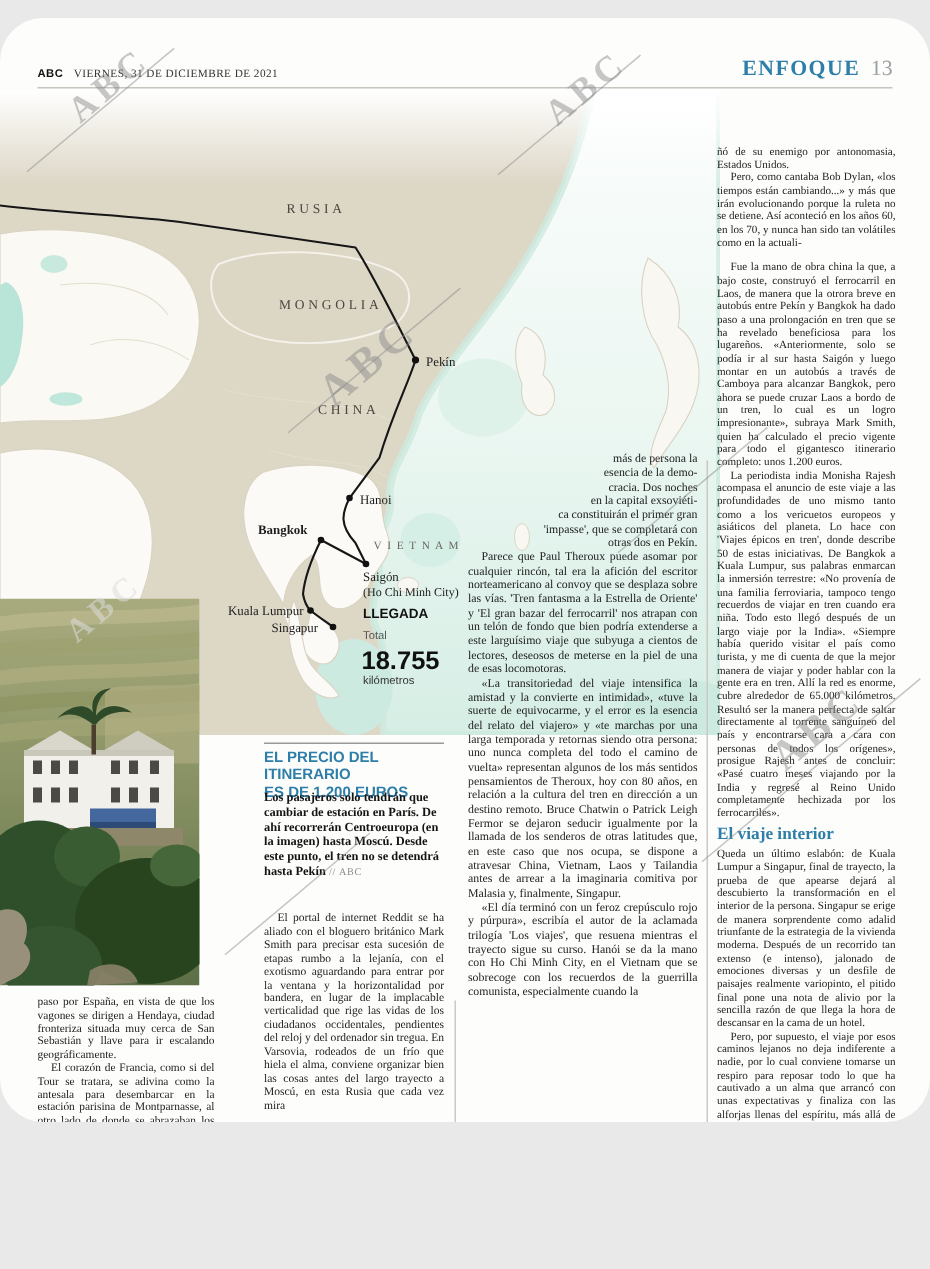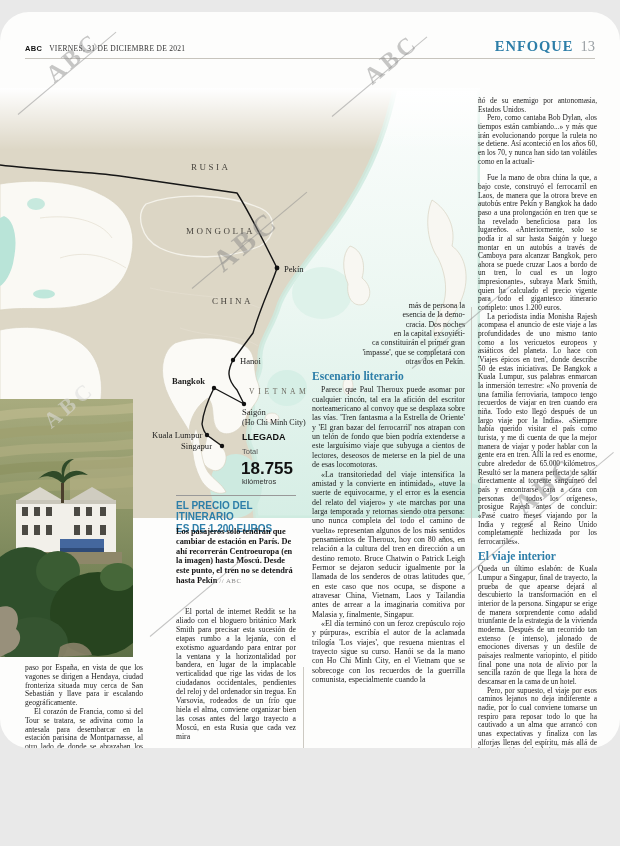--- a/index.html
+++ b/index.html
@@ -28,21 +28,21 @@
   .boxcap .credit{font-weight:normal;color:#8b8b8b;font-size:6.8px;letter-spacing:.5px;}
   
   .pq-rule{position:absolute;left:176px;top:739px;width:200px;height:1px;background:#aaa;}
   .pq-vrule{position:absolute;left:160px;top:745px;width:1px;height:68px;background:#bbb;}
   .pq-kicker{position:absolute;left:176px;top:745px;width:210px;font-weight:bold;font-size:14px;color:#111;}
   .pq-lines{position:absolute;left:176px;top:759px;width:208px;font-weight:bold;font-size:13.6px;
             line-height:13px;color:#3ba0c7;letter-spacing:-0.2px;}
   
   .vdiv{position:absolute;width:1px;background:#ccc9c2;}
   
-  #mapwrap{position:absolute;left:0;top:76px;width:480px;height:430px;}
+  #mapwrap{position:absolute;left:0;top:48px;width:480px;height:430px;}
   .mlabel{font-family:"Liberation Serif",serif;}
   
   #photowrap{position:absolute;left:0;top:387px;width:133px;height:258px;}
   
   .wm{position:absolute;z-index:9;pointer-events:none;color:rgba(130,130,130,.45);
       font-family:"Liberation Serif",serif;font-weight:bold;letter-spacing:4px;
       transform:rotate(-40deg);}
   .wm-slash{position:absolute;z-index:9;pointer-events:none;height:1px;
             background:rgba(140,140,140,.5);transform:rotate(-40deg);transform-origin:left center;}
 </style>
@@ -242,21 +242,20 @@
   </div>
 
   <div class="col" style="left:312px;top:289px;width:153px;height:448px;overflow:hidden;">
     <div class="wrapline">más de persona la</div>
     <div class="wrapline">esencia de la demo-</div>
     <div class="wrapline">cracia. Dos noches</div>
     <div class="wrapline">en la capital exsoviéti-</div>
     <div class="wrapline">ca constituirán el primer gran</div>
     <div class="wrapline">'impasse', que se completará con</div>
     <div class="wrapline last">otras dos en Pekín.</div>
-    <div class="subhead">Escenario literario</div>
     <p class="ind">Parece que Paul Theroux puede asomar por cualquier rincón, tal era la afición del escritor norteamericano al convoy que se desplaza sobre las vías. 'Tren fantasma a la Estrella de Oriente' y 'El gran bazar del ferrocarril' nos atrapan con un telón de fondo que bien podría extenderse a este larguísimo viaje que subyuga a cientos de lectores, deseosos de meterse en la piel de una de esas locomotoras.</p>
     <p class="ind">«La transitoriedad del viaje intensifica la amistad y la convierte en intimidad», «tuve la suerte de equivocarme, y el error es la esencia del relato del viajero» y «te marchas por una larga temporada y retornas siendo otra persona: uno nunca completa del todo el camino de vuelta» representan algunos de los más sentidos pensamientos de Theroux, hoy con 80 años, en relación a la cultura del tren en dirección a un destino remoto. Bruce Chatwin o Patrick Leigh Fermor se dejaron seducir igualmente por la llamada de los senderos de otras latitudes que, en este caso que nos ocupa, se dispone a atravesar China, Vietnam, Laos y Tailandia antes de arrear a la imaginaria comitiva por Malasia y, finalmente, Singapur.</p>
     <p class="ind">«El día terminó con un feroz crepúsculo rojo y púrpura», escribía el autor de la aclamada trilogía 'Los viajes', que resuena mientras el trayecto sigue su curso. Hanói se da la mano con Ho Chi Minh City, en el Vietnam que se sobrecoge con los recuerdos de la guerrilla comunista, especialmente cuando la</p>
   </div>
 
   <div class="col" style="left:478px;top:85px;width:119px;height:752px;font-size:7.4px;line-height:8.65px;overflow:hidden;">
     <p>ñó de su enemigo por antonomasia, Estados Unidos.</p>
     <p class="ind">Pero, como cantaba Bob Dylan, «los tiempos están cambiando...» y más que irán evolucionando porque la ruleta no se detiene. Así aconteció en los años 60, en los 70, y nunca han sido tan volátiles como en la actuali-</p>
     <p class="ind" style="margin-top:8px;">Fue la mano de obra china la que, a bajo coste, construyó el ferrocarril en Laos, de manera que la otrora breve en autobús entre Pekín y Bangkok ha dado paso a una prolongación en tren que se ha revelado beneficiosa para los lugareños. «Anteriormente, solo se podía ir al sur hasta Saigón y luego montar en un autobús a través de Camboya para alcanzar Bangkok, pero ahora se puede cruzar Laos a bordo de un tren, lo cual es un logro impresionante», subraya Mark Smith, quien ha calculado el precio vigente para todo el gigantesco itinerario completo: unos 1.200 euros.</p>
     <p class="ind">La periodista india Monisha Rajesh acompasa el anuncio de este viaje a las profundidades de uno mismo tanto como a los vericuetos europeos y asiáticos del planeta. Lo hace con 'Viajes épicos en tren', donde describe 50 de estas iniciativas. De Bangkok a Kuala Lumpur, sus palabras enmarcan la inmersión terrestre: «No provenía de una familia ferroviaria, tampoco tengo recuerdos de viajar en tren cuando era niña. Todo esto llegó después de un largo viaje por la India». «Siempre había querido visitar el país como turista, y me di cuenta de que la mejor manera de viajar y poder hablar con la gente era en tren. Allí la red es enorme, cubre alrededor de 65.000 kilómetros. Resultó ser la manera perfecta de saltar directamente al torrente sanguíneo del país y encontrarse cara a cara con personas de todos los orígenes», prosigue Rajesh antes de concluir: «Pasé cuatro meses viajando por la India y regresé al Reino Unido completamente hechizada por los ferrocarriles».</p>

